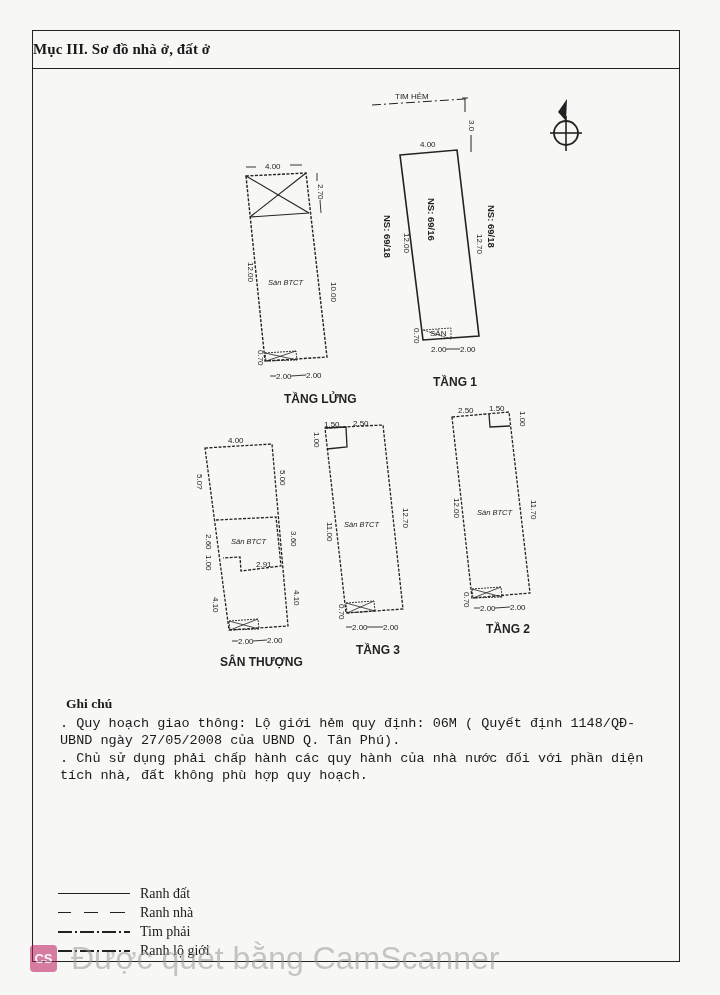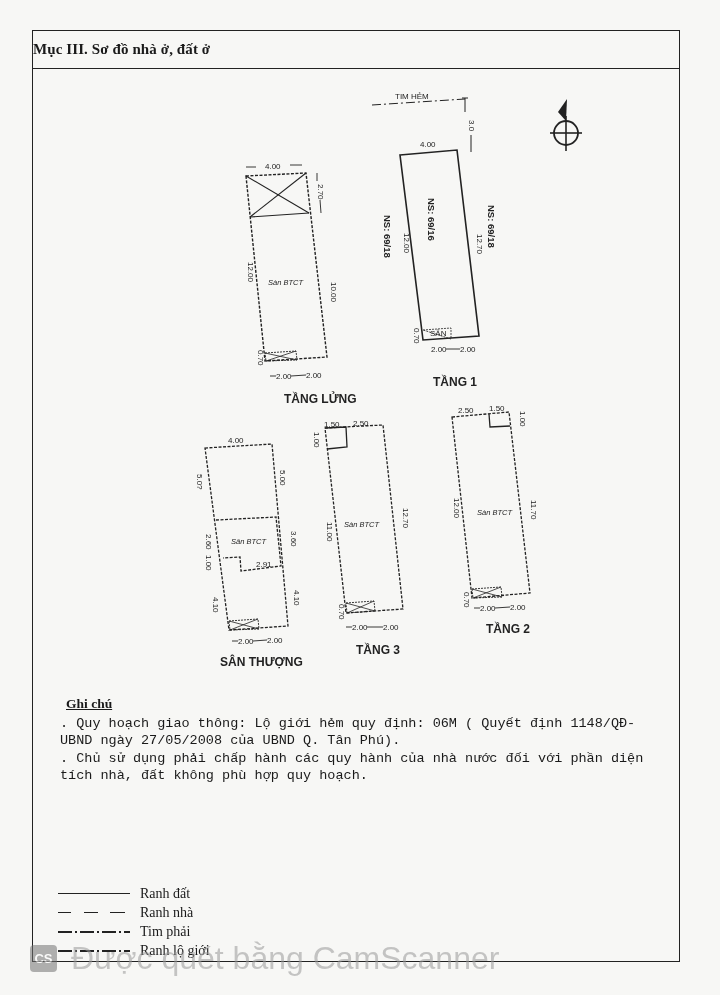--- a/index.html
+++ b/index.html
@@ -6,31 +6,31 @@
   body{width:720px;height:995px;background:#f7f7f5;position:relative;overflow:hidden;font-family:"Liberation Serif",serif;color:#1a1a1a;}
   .frame{position:absolute;left:32px;top:30px;width:648px;height:932px;border:1.6px solid #222;box-sizing:border-box;}
   .title-bar{position:absolute;left:0;top:0;right:0;height:37px;border-bottom:1.6px solid #222;display:flex;align-items:center;justify-content:flex-start;}
   .title{font-family:"Liberation Serif",serif;font-weight:bold;font-size:15px;letter-spacing:0.1px;}
   svg.drawing{position:absolute;left:0;top:0;width:720px;height:995px;}
   .dim{font-family:"Liberation Sans",sans-serif;font-size:8px;fill:#222;}
   .lbl{font-family:"Liberation Sans",sans-serif;font-size:7.5px;font-style:italic;fill:#222;}
   .floor{font-family:"Liberation Sans",sans-serif;font-size:12px;font-weight:bold;fill:#222;}
   .ns{font-family:"Liberation Sans",sans-serif;font-size:9.5px;font-weight:bold;fill:#222;}
   .notes{position:absolute;left:60px;top:695px;width:600px;font-size:13.5px;line-height:17.5px;}
-  .notes .heading{font-weight:bold;text-decoration:underline;margin-left:6px;margin-bottom:2px;}
+  .notes .heading{font-weight:bold;margin-left:6px;margin-bottom:2px;}
   .notes p{margin:0;font-family:Liberation Mono, monospace;}
   .legend{position:absolute;left:58px;top:884px;}
   .legend-row{display:flex;align-items:center;height:19px;}
   .legend-line{width:72px;height:0;margin-right:10px;}
   .legend-label{font-size:14px;font-weight:normal;}
   .ls-solid{border-top:1.6px solid #222;}
   .ls-dash{border-top:1.6px dashed #222;}
   .ls-dashdot{height:2px;background:repeating-linear-gradient(90deg,#222 0 14px,transparent 14px 17px,#222 17px 19px,transparent 19px 22px);}
   .watermark{position:absolute;left:30px;top:940px;display:flex;align-items:center;opacity:0.55;}
-  .cs-logo{width:27px;height:27px;background:#737373;color:#fff;border-radius:4px;font-family:"Liberation Sans",sans-serif;font-weight:bold;font-size:13px;display:flex;align-items:center;justify-content:center;margin-right:14px;}
+  .cs-logo{width:27px;height:27px;background:#be185d;color:#fff;border-radius:4px;font-family:"Liberation Sans",sans-serif;font-weight:bold;font-size:13px;display:flex;align-items:center;justify-content:center;margin-right:14px;}
   .wm-text{font-family:"Liberation Sans",sans-serif;font-size:32px;color:#9a9a9a;}
 </style>
 </head>
 <body>
 
 <div class="frame">
   <div class="title-bar">
     <span class="title">Mục III. Sơ đồ nhà ở, đất ở</span>
   </div>
 </div>

